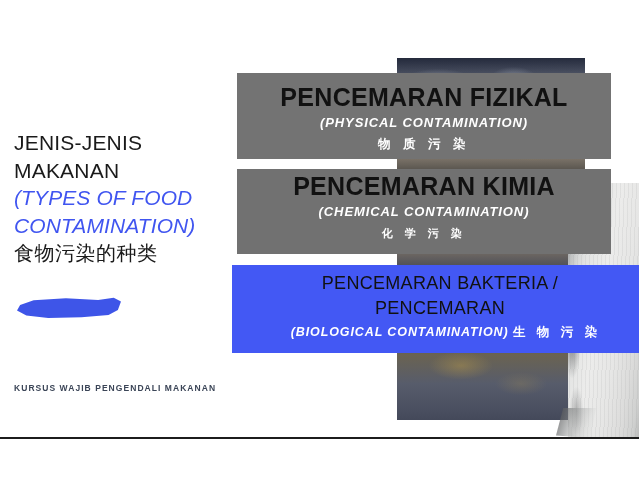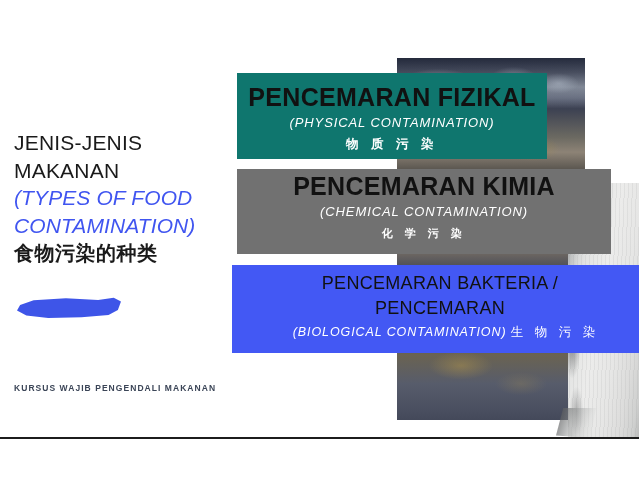--- a/index.html
+++ b/index.html
@@ -120,21 +120,20 @@
   .left-title .ln.en {
     color: #4055F0;
     font-style: italic;
     letter-spacing: 0.1px;
   }
   .left-title .ln.cn {
     color: #1a1a1a;
     font-size: 20px;
     letter-spacing: 0.5px;
     line-height: 28px;
-    font-weight: bold;
   }
   .brush {
     position: absolute;
     left: 17px;
     top: 297px;
     width: 104px;
     height: 21px;
     background: #3E55E8;
     border-radius: 9px 5px 8px 6px;
     clip-path: polygon(3% 38%, 16% 16%, 47% 6%, 78% 14%, 93% 4%, 100% 22%, 97% 62%, 88% 86%, 62% 96%, 30% 100%, 9% 88%, 0% 64%);
@@ -156,36 +155,36 @@
     text-align: center;
     box-sizing: border-box;
   }
   .box .ms {
     color: #111111;
     font-weight: bold;
     letter-spacing: 0.3px;
   }
   .box .en {
     font-style: italic;
-    font-weight: normal;
+    font-weight: bold;
     color: #ffffff;
     letter-spacing: 0.9px;
   }
   .box .cn {
     color: #ffffff;
     font-weight: bold;
     letter-spacing: 4.5px;
   }
 
   #box-physical {
     left: 237px;
     top: 73px;
-    width: 310px;
+    width: 374px;
     height: 86px;
-    background: #0f766e;
+    background: #737373;
     padding-top: 9px;
   }
   #box-physical .ms { font-size: 25px; line-height: 30px; }
   #box-physical .en { font-size: 13px; line-height: 22px; }
   #box-physical .cn { font-size: 12.5px; line-height: 20px; }
 
   #box-chemical {
     left: 237px;
     top: 169px;
     width: 374px;

